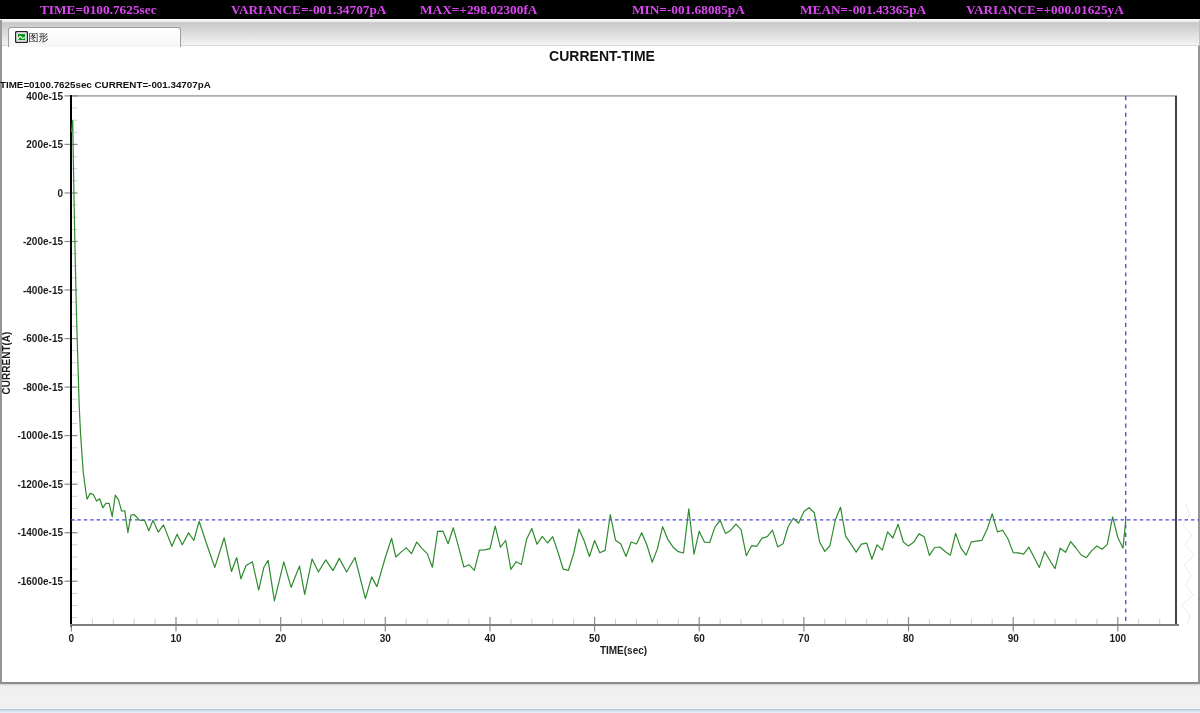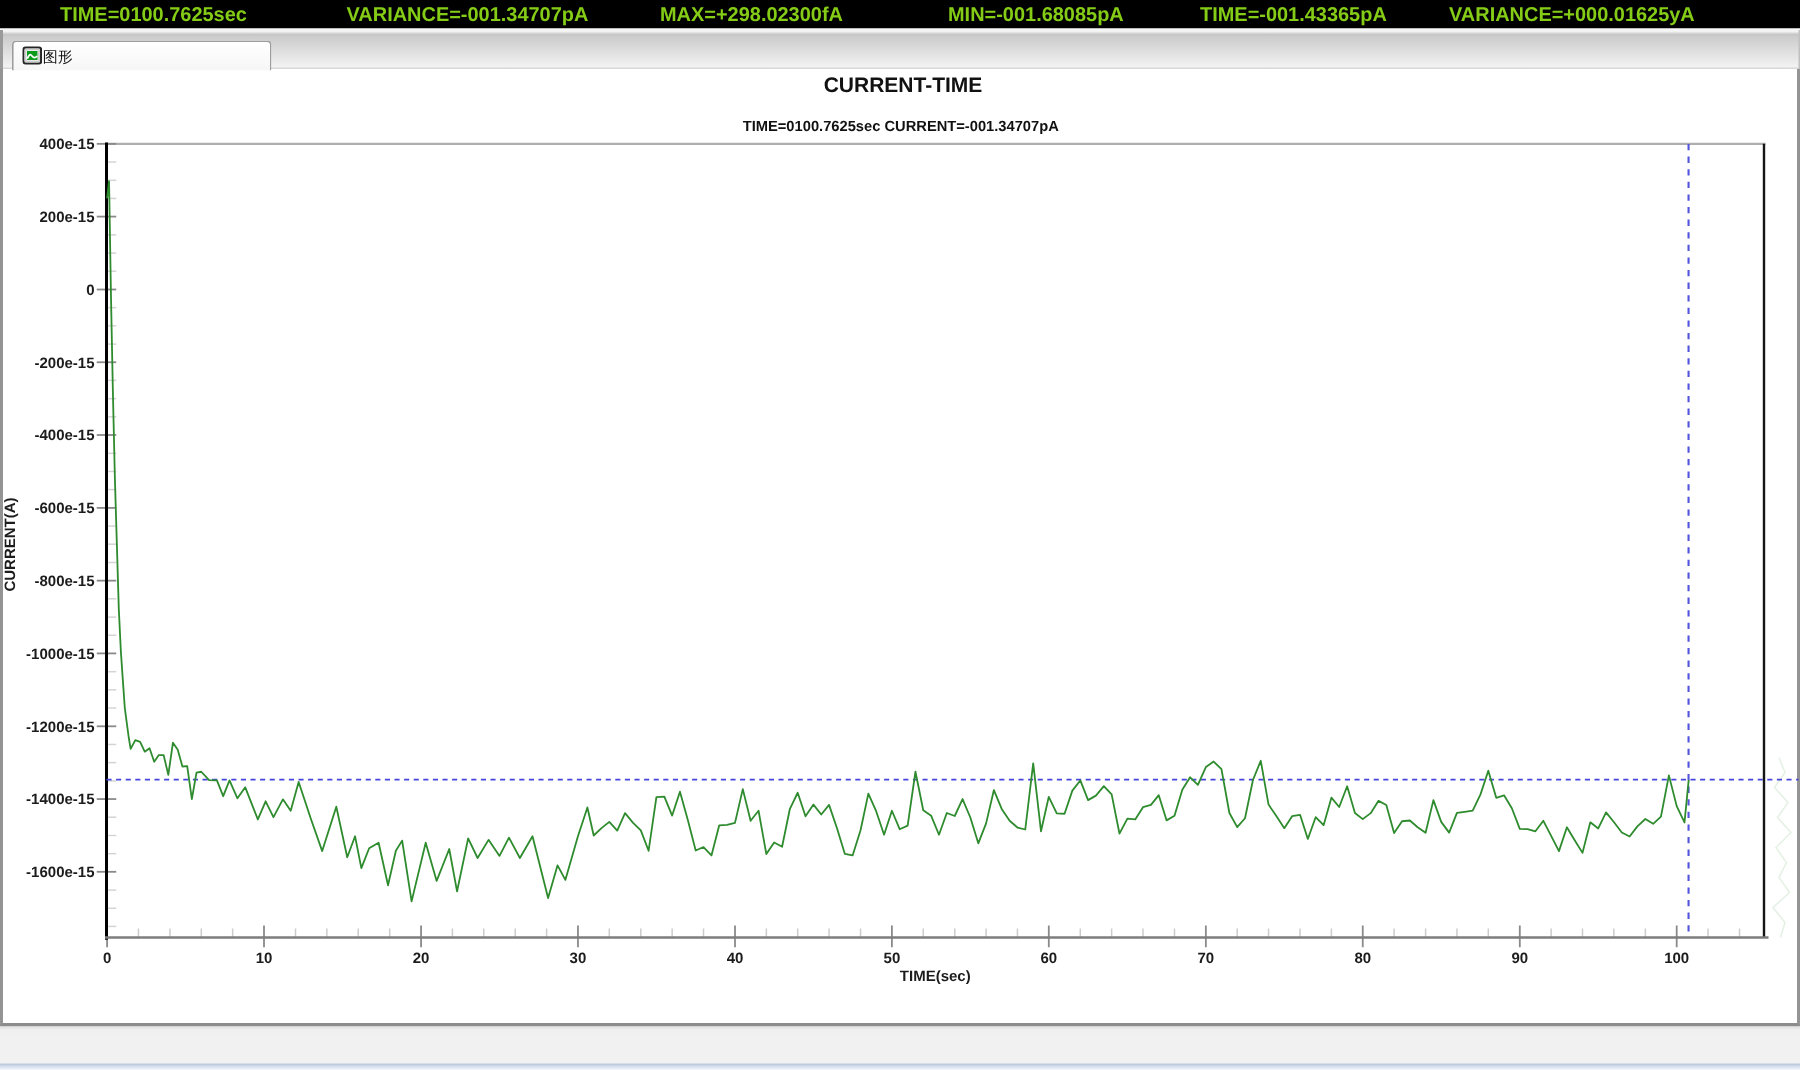--- a/index.html
+++ b/index.html
@@ -1,44 +1,44 @@
 <!DOCTYPE html>
 <html><head><meta charset="utf-8">
 <style>
 html,body{margin:0;padding:0;width:1200px;height:713px;overflow:hidden;background:#fff;
 font-family:"Liberation Sans",sans-serif;}
 #topbar{position:absolute;left:0;top:0;width:1200px;height:19px;background:#000;}
-#topbar span{position:absolute;top:2px;font-family:Liberation Sans, sans-serif;
-font-weight:bold;font-size:13.3px;color:#84cc16;white-space:pre;}
+#topbar span{position:absolute;top:2px;font-family:Liberation Serif, serif;
+font-weight:bold;font-size:13.3px;color:#d946ef;white-space:pre;}
 #tabstrip{position:absolute;left:0;top:19px;width:1200px;height:27px;
 background:linear-gradient(180deg,#f9f9f9 0,#f2f2f2 2px,#c6c6c6 4px,#cbcbcb 5px,#f5f5f5 100%);}
 #tabstrip .bline{position:absolute;left:0;bottom:0;width:100%;height:1px;background:#d8d8d8;}
 #tab{position:absolute;left:8px;top:27px;width:173px;height:20px;background:linear-gradient(180deg,#ffffff,#f6f6f6);
 border:1px solid #9d9d9d;border-bottom:none;border-radius:3px 3px 0 0;box-sizing:border-box;}
 #tab .ic{position:absolute;left:5.5px;top:3px;}
 #tab .tl{position:absolute;left:19.5px;top:2.5px;font-size:10px;color:#141414;text-align:right;}
 #panel{position:absolute;left:0;top:46px;width:1200px;height:638px;background:#fff;
 border-left:2px solid #949494;border-right:2px solid #949494;border-bottom:2px solid #8c8c8c;
 box-sizing:border-box;}
 #title{position:absolute;left:2px;top:48px;width:1200px;text-align:center;
 font-size:14px;font-weight:bold;color:#111;}
-#subtitle{position:absolute;left:0;top:78.5px;width:1201px;text-align:center;
+#subtitle{position:absolute;left:0;top:78.5px;width:1201px;text-align:left;
 font-size:9.8px;font-weight:bold;color:#111;}
 svg.chart{position:absolute;left:0;top:0;}
 .al{font-family:"Liberation Sans",sans-serif;font-size:10px;font-weight:bold;fill:#1c1c1c;}
 #statusbar{position:absolute;left:0;top:684px;width:1200px;height:29px;
 background:linear-gradient(180deg,#cccccc 0,#e3e3e3 1px,#efefef 2.5px,#f1f1f1 8px,#f1f1f1 24.5px,#bcc9da 25.5px,#ccd8e8 26.5px,#e2eaf5 28px,#e6edf8 29px);}
 </style></head>
 <body>
 <div id="topbar">
 <span style="left:40px">TIME=0100.7625sec</span>
 <span style="left:231px">VARIANCE=-001.34707pA</span>
-<span style="left:440px">MAX=+298.02300fA</span>
+<span style="left:420px">MAX=+298.02300fA</span>
 <span style="left:632px">MIN=-001.68085pA</span>
-<span style="left:800px">TIME=-001.43365pA</span>
+<span style="left:800px">MEAN=-001.43365pA</span>
 <span style="left:966px">VARIANCE=+000.01625yA</span>
 </div>
 <div id="tabstrip">
     <div class="bline"></div>
     <div style="position:absolute;left:0;top:1px;width:2px;height:26px;background:#9a9a9a"></div>
     <div style="position:absolute;right:0;top:1px;width:1px;height:26px;background:#c0c0c0"></div>
   </div>
 <div id="panel"></div>
 <div id="tab">
 <svg class="ic" width="13" height="12" viewBox="0 0 13 12">

